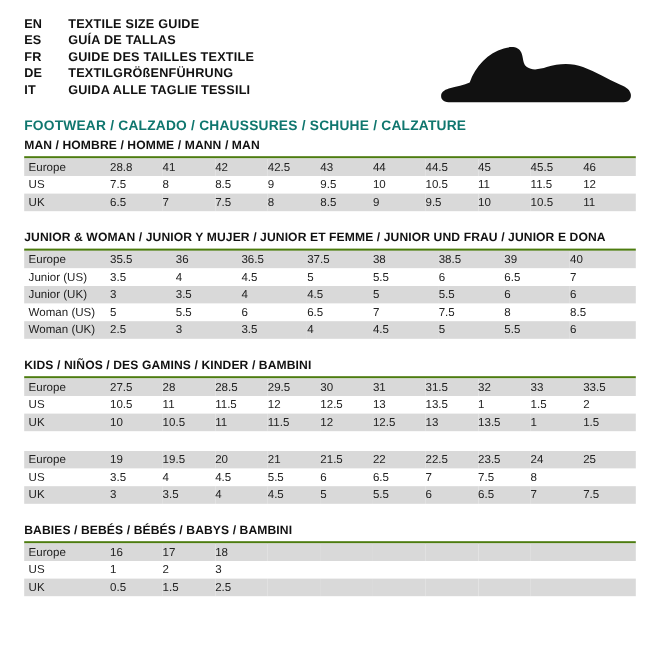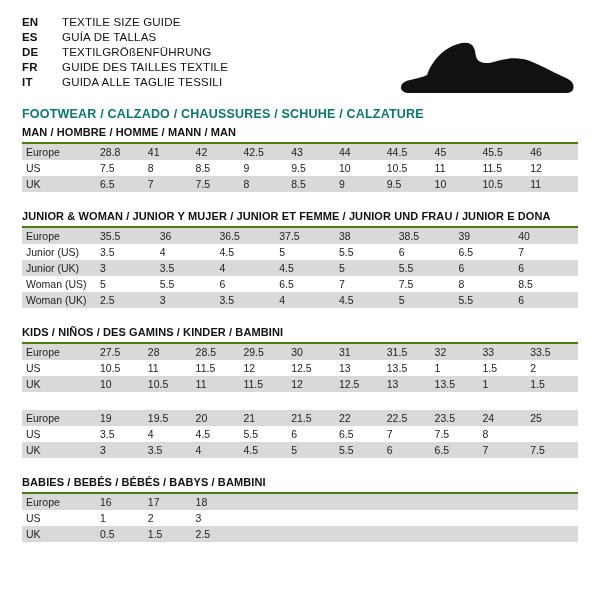--- a/index.html
+++ b/index.html
@@ -36,21 +36,21 @@
     padding: 0 0 3px 0;
     vertical-align: top;
     white-space: nowrap;
   }
   .lang-code {
     width: 40px;
     font-weight: bold;
     color: #111;
   }
   .lang-text {
-    font-weight: normal;
+    font-weight: bold;
     color: #111;
   }
   .shoe {
     position: absolute;
     right: 2px;
     top: 18px;
     width: 180px;
     height: 68px;
   }
   .category {
@@ -108,26 +108,26 @@
       <tbody>
         <tr>
           <td class="lang-code">EN</td>
           <td class="lang-text">TEXTILE SIZE GUIDE</td>
         </tr>
         <tr>
           <td class="lang-code">ES</td>
           <td class="lang-text">GUÍA DE TALLAS</td>
         </tr>
         <tr>
+          <td class="lang-code">FR</td>
+          <td class="lang-text">GUIDE DES TAILLES TEXTILE</td>
+        </tr>
+        <tr>
           <td class="lang-code">DE</td>
           <td class="lang-text">TEXTILGRÖßENFÜHRUNG</td>
-        </tr>
-        <tr>
-          <td class="lang-code">FR</td>
-          <td class="lang-text">GUIDE DES TAILLES TEXTILE</td>
         </tr>
         <tr>
           <td class="lang-code">IT</td>
           <td class="lang-text">GUIDA ALLE TAGLIE TESSILI</td>
         </tr>
       </tbody>
     </table>
 
     <svg class="shoe" viewBox="0 0 180 68">
       <path fill="#111111" d="M31 41 C36 26 48 14 62 10 C70 7.5 76 9 78 14 C80 19 79 24 83 27 C88 30.5 95 29 101 27 C112 23.5 124 23 134 27 C146 31.5 156 38 168 43 C174 45.5 177 48 177.5 52 C178 56.5 175 59 169 59 L14 59 C8 59 5 57 5 53.5 C5 50 7.5 48 12 46.5 C19 44.5 26 43.5 31 41 Z"></path>

